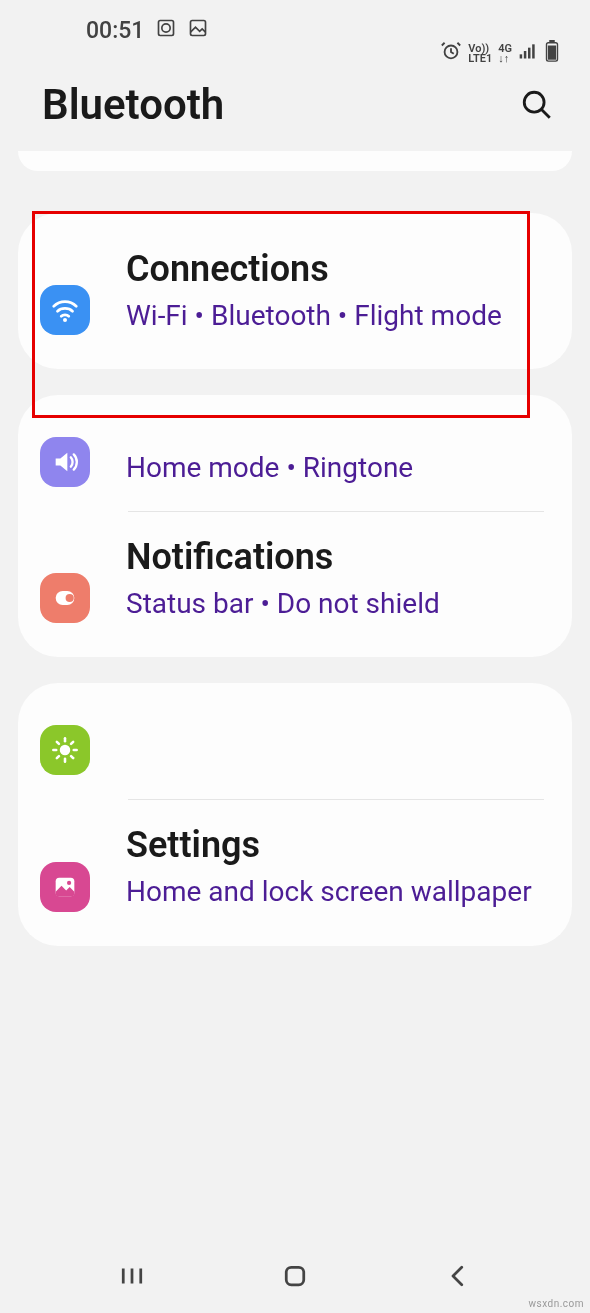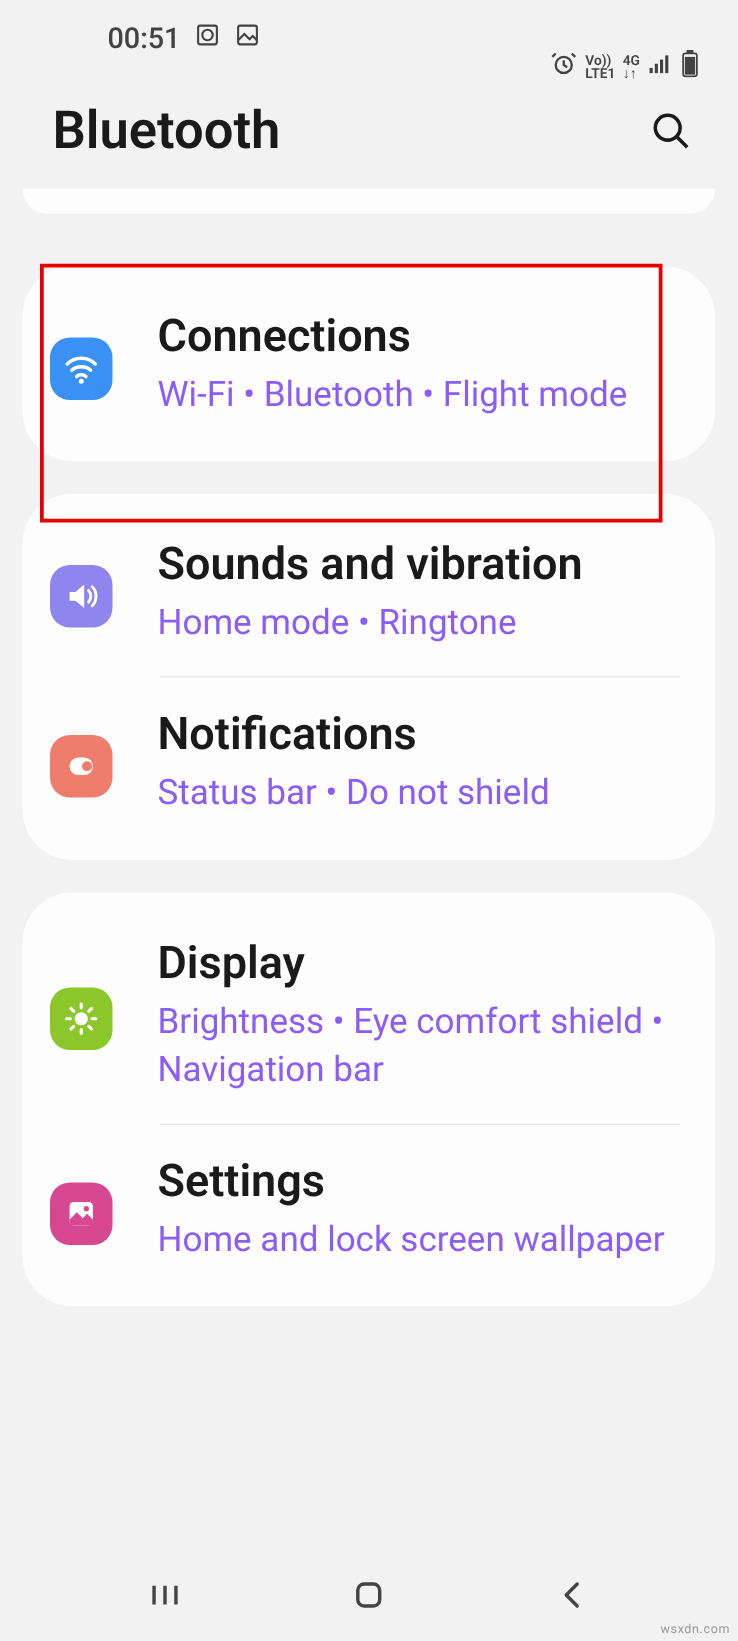--- a/index.html
+++ b/index.html
@@ -44,21 +44,21 @@
     padding: 10px 0;
   }
   .fake-card-top {
     background: #fdfdfd;
     border-radius: 0 0 40px 40px;
     height: 20px;
     margin-bottom: 42px;
   }
   .item {
     display: flex;
-    align-items: center;
+    align-items: flex-end;
     padding: 24px 28px 24px 22px;
     position: relative;
   }
   .item + .item::before {
     content: "";
     position: absolute;
     top: 0;
     left: 110px;
     right: 28px;
     height: 1px;
@@ -82,21 +82,21 @@
   .icon-pink   { background: #d84892; }
   .item-text { flex: 1; }
   .item-title {
     font-size: 36px;
     font-weight: 600;
     color: #1a1a1a;
     line-height: 1.25;
   }
   .item-sub {
     font-size: 28px;
-    color: #8b5cf6;
+    color: #4c1d95;
     line-height: 1.4;
     margin-top: 4px;
   }
   .highlight {
     position: absolute;
     border: 3px solid #e60000;
     left: 32px;
     top: 211px;
     width: 498px;
     height: 207px;
@@ -208,21 +208,20 @@
 
   <div class="card">
     <div class="item">
       <div class="icon-wrap icon-purple">
         <svg width="28" height="28" viewBox="0 0 24 24">
             <path d="M4 9v6h4l6 5V4l-6 5H4z" fill="#fff"></path>
             <path d="M17 8c2 2 2 6 0 8M19.5 5.5c3.5 3.5 3.5 9.5 0 13" stroke="#fff" stroke-width="2" fill="none" stroke-linecap="round"></path>
           </svg>
       </div>
       <div class="item-text">
-        <div class="item-title">Sounds and vibration</div>
         <div class="item-sub">Home mode  •  Ringtone</div>
       </div>
     </div>
     <div class="item">
       <div class="icon-wrap icon-coral">
         <svg width="28" height="28" viewBox="0 0 24 24">
             <rect x="4" y="6" width="16" height="12" rx="6" fill="#fff"></rect>
             <circle cx="16" cy="12" r="3.5" fill="#ee7d6b"></circle>
           </svg>
       </div>
@@ -243,24 +242,20 @@
               <line x1="12" y1="19.5" x2="12" y2="22"></line>
               <line x1="2" y1="12" x2="4.5" y2="12"></line>
               <line x1="19.5" y1="12" x2="22" y2="12"></line>
               <line x1="5" y1="5" x2="6.8" y2="6.8"></line>
               <line x1="17.2" y1="17.2" x2="19" y2="19"></line>
               <line x1="5" y1="19" x2="6.8" y2="17.2"></line>
               <line x1="17.2" y1="6.8" x2="19" y2="5"></line>
             </g>
           </svg>
       </div>
-      <div class="item-text">
-        <div class="item-title">Display</div>
-        <div class="item-sub">Brightness  •  Eye comfort shield  •  Navigation bar</div>
-      </div>
     </div>
     <div class="item">
       <div class="icon-wrap icon-pink">
         <svg width="28" height="28" viewBox="0 0 24 24">
             <rect x="4" y="4" width="16" height="16" rx="3" fill="#fff"></rect>
             <path d="M4 16 L9 11 L13 15 L16 12 L20 16 V18 a2 2 0 0 1 -2 2 H6 a2 2 0 0 1 -2 -2 Z" fill="#d84892"></path>
             <circle cx="15.5" cy="8.5" r="1.8" fill="#d84892"></circle>
           </svg>
       </div>
       <div class="item-text">

